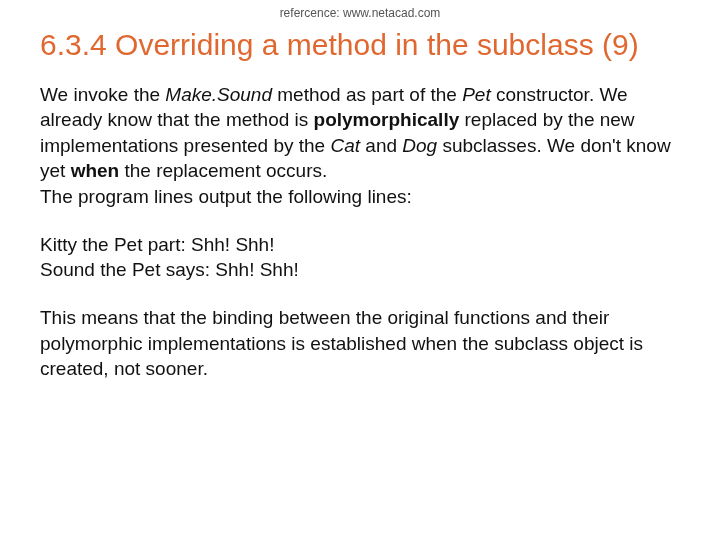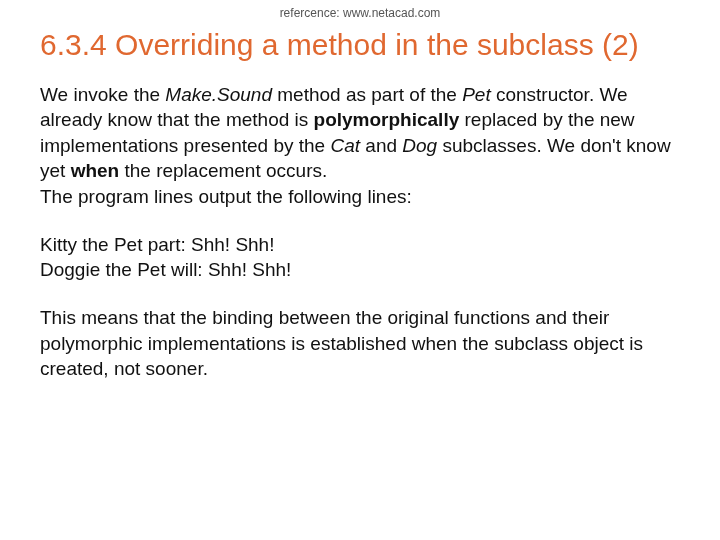--- a/index.html
+++ b/index.html
@@ -42,31 +42,31 @@
   .bold { font-weight: 700; }
   .nowrap { white-space: nowrap; }
 </style>
 </head>
 <body>
 
 <div class="slide">
 
   <div class="reference">refercence: www.netacad.com</div>
 
-  <h1 class="title">6.3.4 Overriding a method in the subclass (2)</h1>
+  <h1 class="title">6.3.4 Overriding a method in the subclass (9)</h1>
 
   <div class="body-text">
 
     <p>
       <span>We invoke the </span><span class="italic">Make.Sound</span><span> method as part of the </span><span class="italic nowrap">Pet</span><span> constructor. We already know that the method is </span><span class="bold">polymorphically</span><span> replaced by the new implementations presented by the </span><span class="italic">Cat</span><span> and </span><span class="italic">Dog</span><span> subclasses. We don't know yet </span><span class="bold">when</span><span> the replacement occurs.</span><br>
       <span>The program lines output the following lines:</span>
     </p>
 
     <p>
       <span>Kitty the Pet part: Shh! Shh!</span><br>
-      <span>Doggie the Pet will: Shh! Shh!</span>
+      <span>Sound the Pet says: Shh! Shh!</span>
     </p>
 
     <p>This means that the binding between the original functions and their polymorphic implementations is established when the subclass object is created, not sooner.</p>
 
   </div>
 
 </div>
 
 </body></html>

